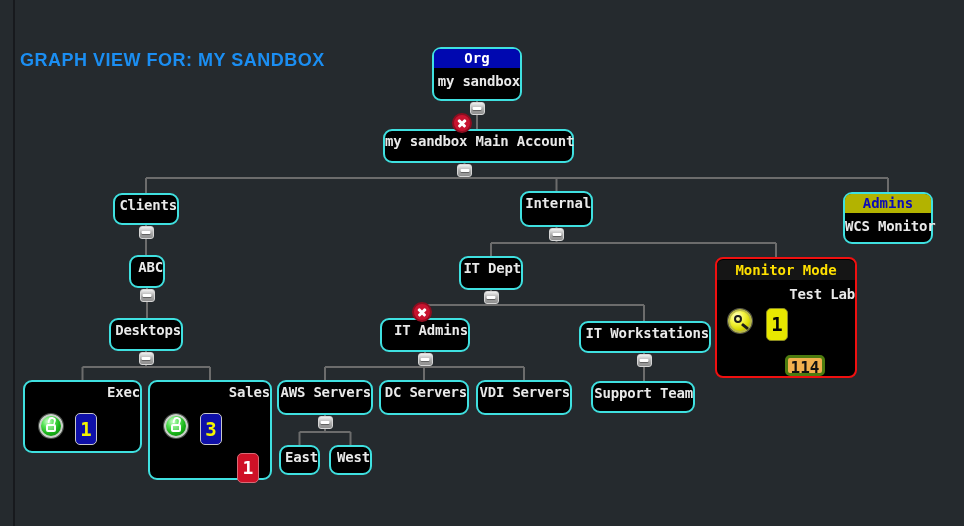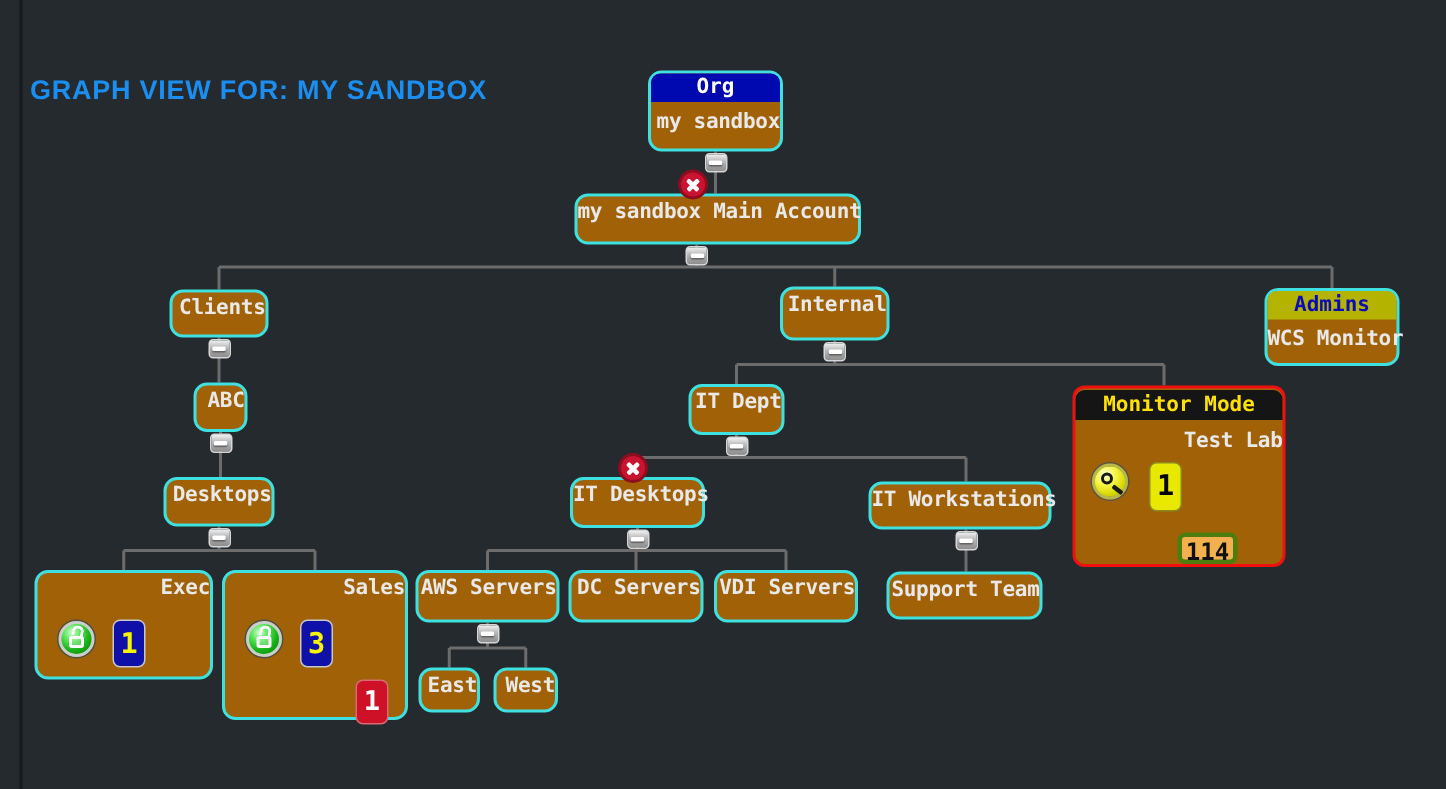--- a/index.html
+++ b/index.html
@@ -4,21 +4,21 @@
 <style>
   html,body{margin:0;padding:0;background:#1c2023;}
   #screen{position:relative;width:964px;height:526px;background:#252a2e;overflow:hidden;
           font-family:"DejaVu Sans Mono","Liberation Mono",monospace;}
   .left-divider{position:absolute;left:13px;top:0;width:2px;height:526px;background:#17191d;}
   .page-title{position:absolute;left:20px;top:10px;font-family:"Liberation Sans","DejaVu Sans",sans-serif;
               font-weight:bold;font-size:18px;letter-spacing:.5px;color:#1b8ef2;white-space:nowrap;margin-top:40px;}
   #canvas{position:absolute;left:0;top:0;width:964px;height:526px;}
   #edges{position:absolute;left:0;top:0;z-index:0;}
 
-  .node{position:absolute;box-sizing:border-box;background:#a16207;border:2px solid #3fe0e0;
+  .node{position:absolute;box-sizing:border-box;background:#000000;border:2px solid #3fe0e0;
         border-radius:9px;z-index:2;color:#e9e9e9;font-weight:bold;}
   .node-label{display:block;text-align:right;font-size:14px;line-height:18px;padding-top:1px;
               letter-spacing:-0.2px;white-space:nowrap;}
   .node-header{display:block;text-align:center;font-size:14px;line-height:19px;height:19px;
                border-radius:6px 6px 0 0;white-space:nowrap;}
   .two-row-label{padding-top:3px;line-height:20px;}
   .node.monitor{border-color:#f01010;border-radius:8px;}
   .monitor-header{display:block;text-align:center;font-size:14px;line-height:20px;height:20px;
                   margin-top:1px;color:#ffe000;background:#151515;border-radius:6px 6px 0 0;white-space:nowrap;}
   .monitor .node-label{padding-top:5px;}
@@ -142,24 +142,24 @@
         <div class="count-badge">3</div>
         <div class="alert-badge">1</div>
       </div>
       <div class="node plain" style="left: 520px; top: 191px; width: 73px; height: 36px;">
         <div class="node-label">Internal</div>
       </div>
       <div class="node plain" style="left: 459px; top: 256px; width: 64px; height: 34px;">
         <div class="node-label">IT Dept</div>
       </div>
       <div class="node plain" style="left: 380px; top: 318px; width: 90px; height: 34px;">
-        <div class="node-label">IT Desktops</div>
+        <div class="node-label">IT Admins</div>
       </div>
       <div class="error-icon" style="left: 412px; top: 302px;"></div>
-      <div class="node plain" style="left: 579px; top: 321px; width: 122px; height: 32px;">
+      <div class="node plain" style="left: 579px; top: 321px; width: 132px; height: 32px;">
         <div class="node-label">IT Workstations</div>
       </div>
       <div class="node plain" style="left: 277px; top: 380px; width: 96px; height: 35px;">
         <div class="node-label">AWS Servers</div>
       </div>
       <div class="node plain" style="left: 379px; top: 380px; width: 90px; height: 35px;">
         <div class="node-label">DC Servers</div>
       </div>
       <div class="node plain" style="left: 476px; top: 380px; width: 96px; height: 35px;">
         <div class="node-label">VDI Servers</div>

